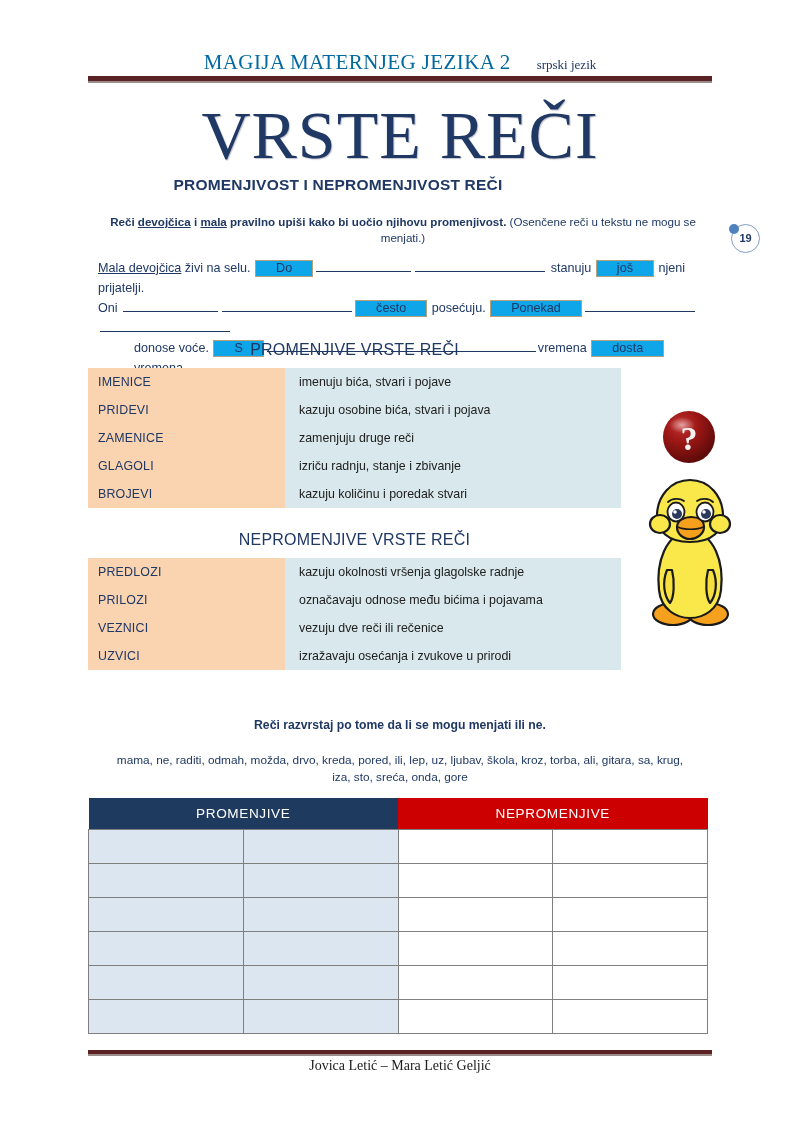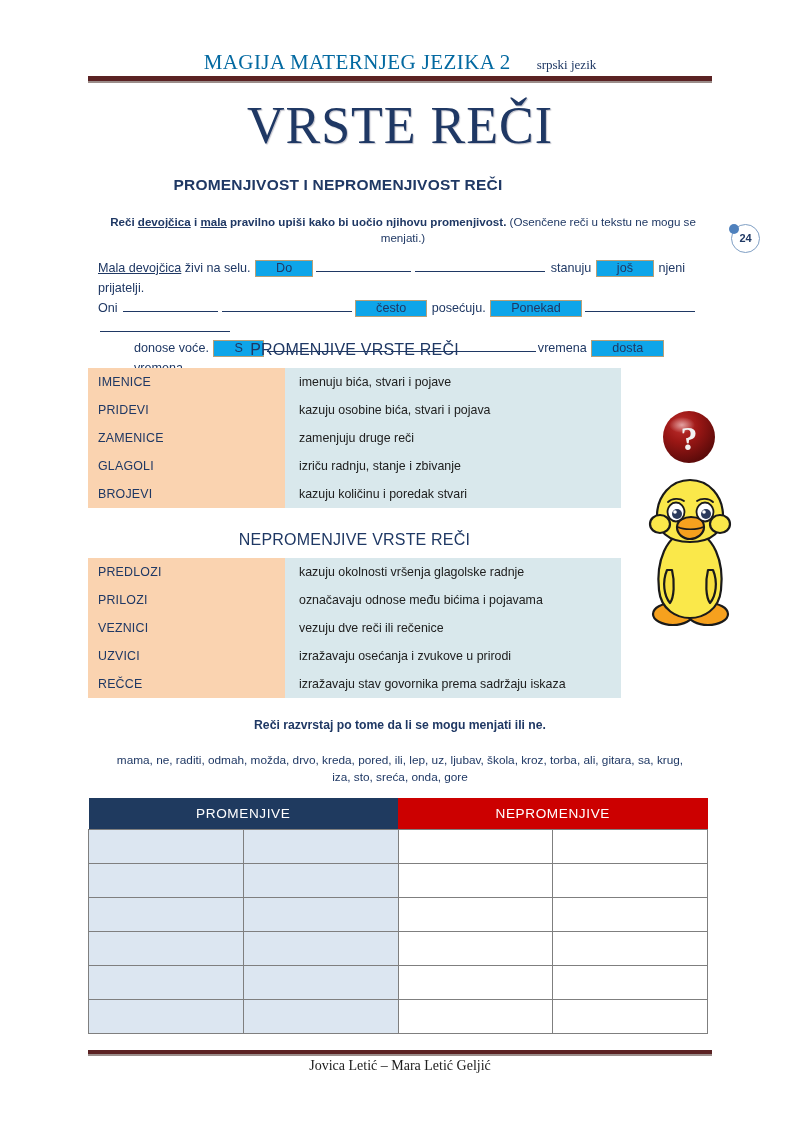--- a/index.html
+++ b/index.html
@@ -60,21 +60,21 @@
     height: 2px;
     background: #9b8d8a;
   }
 
   .doc-title {
     position: absolute;
     left: 0; top: 96px;
     width: 800px;
     text-align: center;
     font-family: "Liberation Serif", serif;
-    font-size: 52px;
+    font-size: 68px;
     letter-spacing: 1px;
     color: #1f3864;
     text-shadow: 1px 1px 1px rgba(120,120,140,0.45);
   }
 
   .subtitle {
     position: absolute;
     left: 0; top: 176px;
     width: 676px;
     text-align: center;
@@ -290,21 +290,21 @@
     <span class="masthead-title">MAGIJA MATERNJEG JEZIKA 2</span><span class="masthead-sub">srpski jezik</span>
   </div>
   <div class="rule-top"></div>
   <div class="rule-top-thin"></div>
 
   <div class="doc-title">VRSTE REČI</div>
   <div class="subtitle">PROMENJIVOST I NEPROMENJIVOST REČI</div>
 
   <div class="page-badge">
     <div class="page-badge-dot"></div>
-    <div class="page-badge-num">24</div>
+    <div class="page-badge-num">19</div>
   </div>
 
   <div class="task1-instr">
     <span class="b">Reči </span><span class="u">devojčica</span><span class="b"> i </span><span class="u">mala</span><span class="b"> pravilno upiši kako bi uočio njihovu promenjivost.</span><span class="n"> (Osenčene reči u tekstu ne mogu se menjati.)</span>
   </div>
 
   <div class="cloze">
     <div class="cloze-line1"><span class="uline">Mala devojčica</span><span> živi na selu. </span><span class="hl">Do</span><span class="blank b95"></span><span class="blank b130"></span><span> stanuju </span><span class="hl">još</span><span> njeni prijatelji.</span></div>
 
     <div class="cloze-line2"><span>Oni </span><span class="blank b95"></span><span class="blank b130"></span><span class="hl">često</span><span> posećuju. </span><span class="hl">Ponekad</span><span class="blank b110"></span><span class="blank b130"></span></div>
@@ -367,24 +367,20 @@
         <td class="c-desc">označavaju odnose među bićima i pojavama</td>
       </tr>
       <tr>
         <td class="c-name">VEZNICI</td>
         <td class="c-desc">vezuju dve reči ili rečenice</td>
       </tr>
       <tr>
         <td class="c-name">UZVICI</td>
         <td class="c-desc">izražavaju osećanja i zvukove u prirodi</td>
       </tr>
-      <tr>
-        <td class="c-name">REČCE</td>
-        <td class="c-desc">izražavaju stav govornika prema sadržaju iskaza</td>
-      </tr>
     </tbody>
   </table>
 
   <svg class="duck" viewBox="0 0 95 160">
     <g stroke="#1a1a1a" stroke-width="2.2" stroke-linejoin="round">
 
       <ellipse cx="30" cy="142" rx="20" ry="11" fill="#f6a11e"></ellipse>
       <ellipse cx="65" cy="142" rx="20" ry="11" fill="#f6a11e"></ellipse>
 
       <path d="M47 60 C22 60 13 92 16 118 C18 138 34 146 47 146 C60 146 76 138 78 118 C81 92 72 60 47 60 Z" fill="#fae84a"></path>

